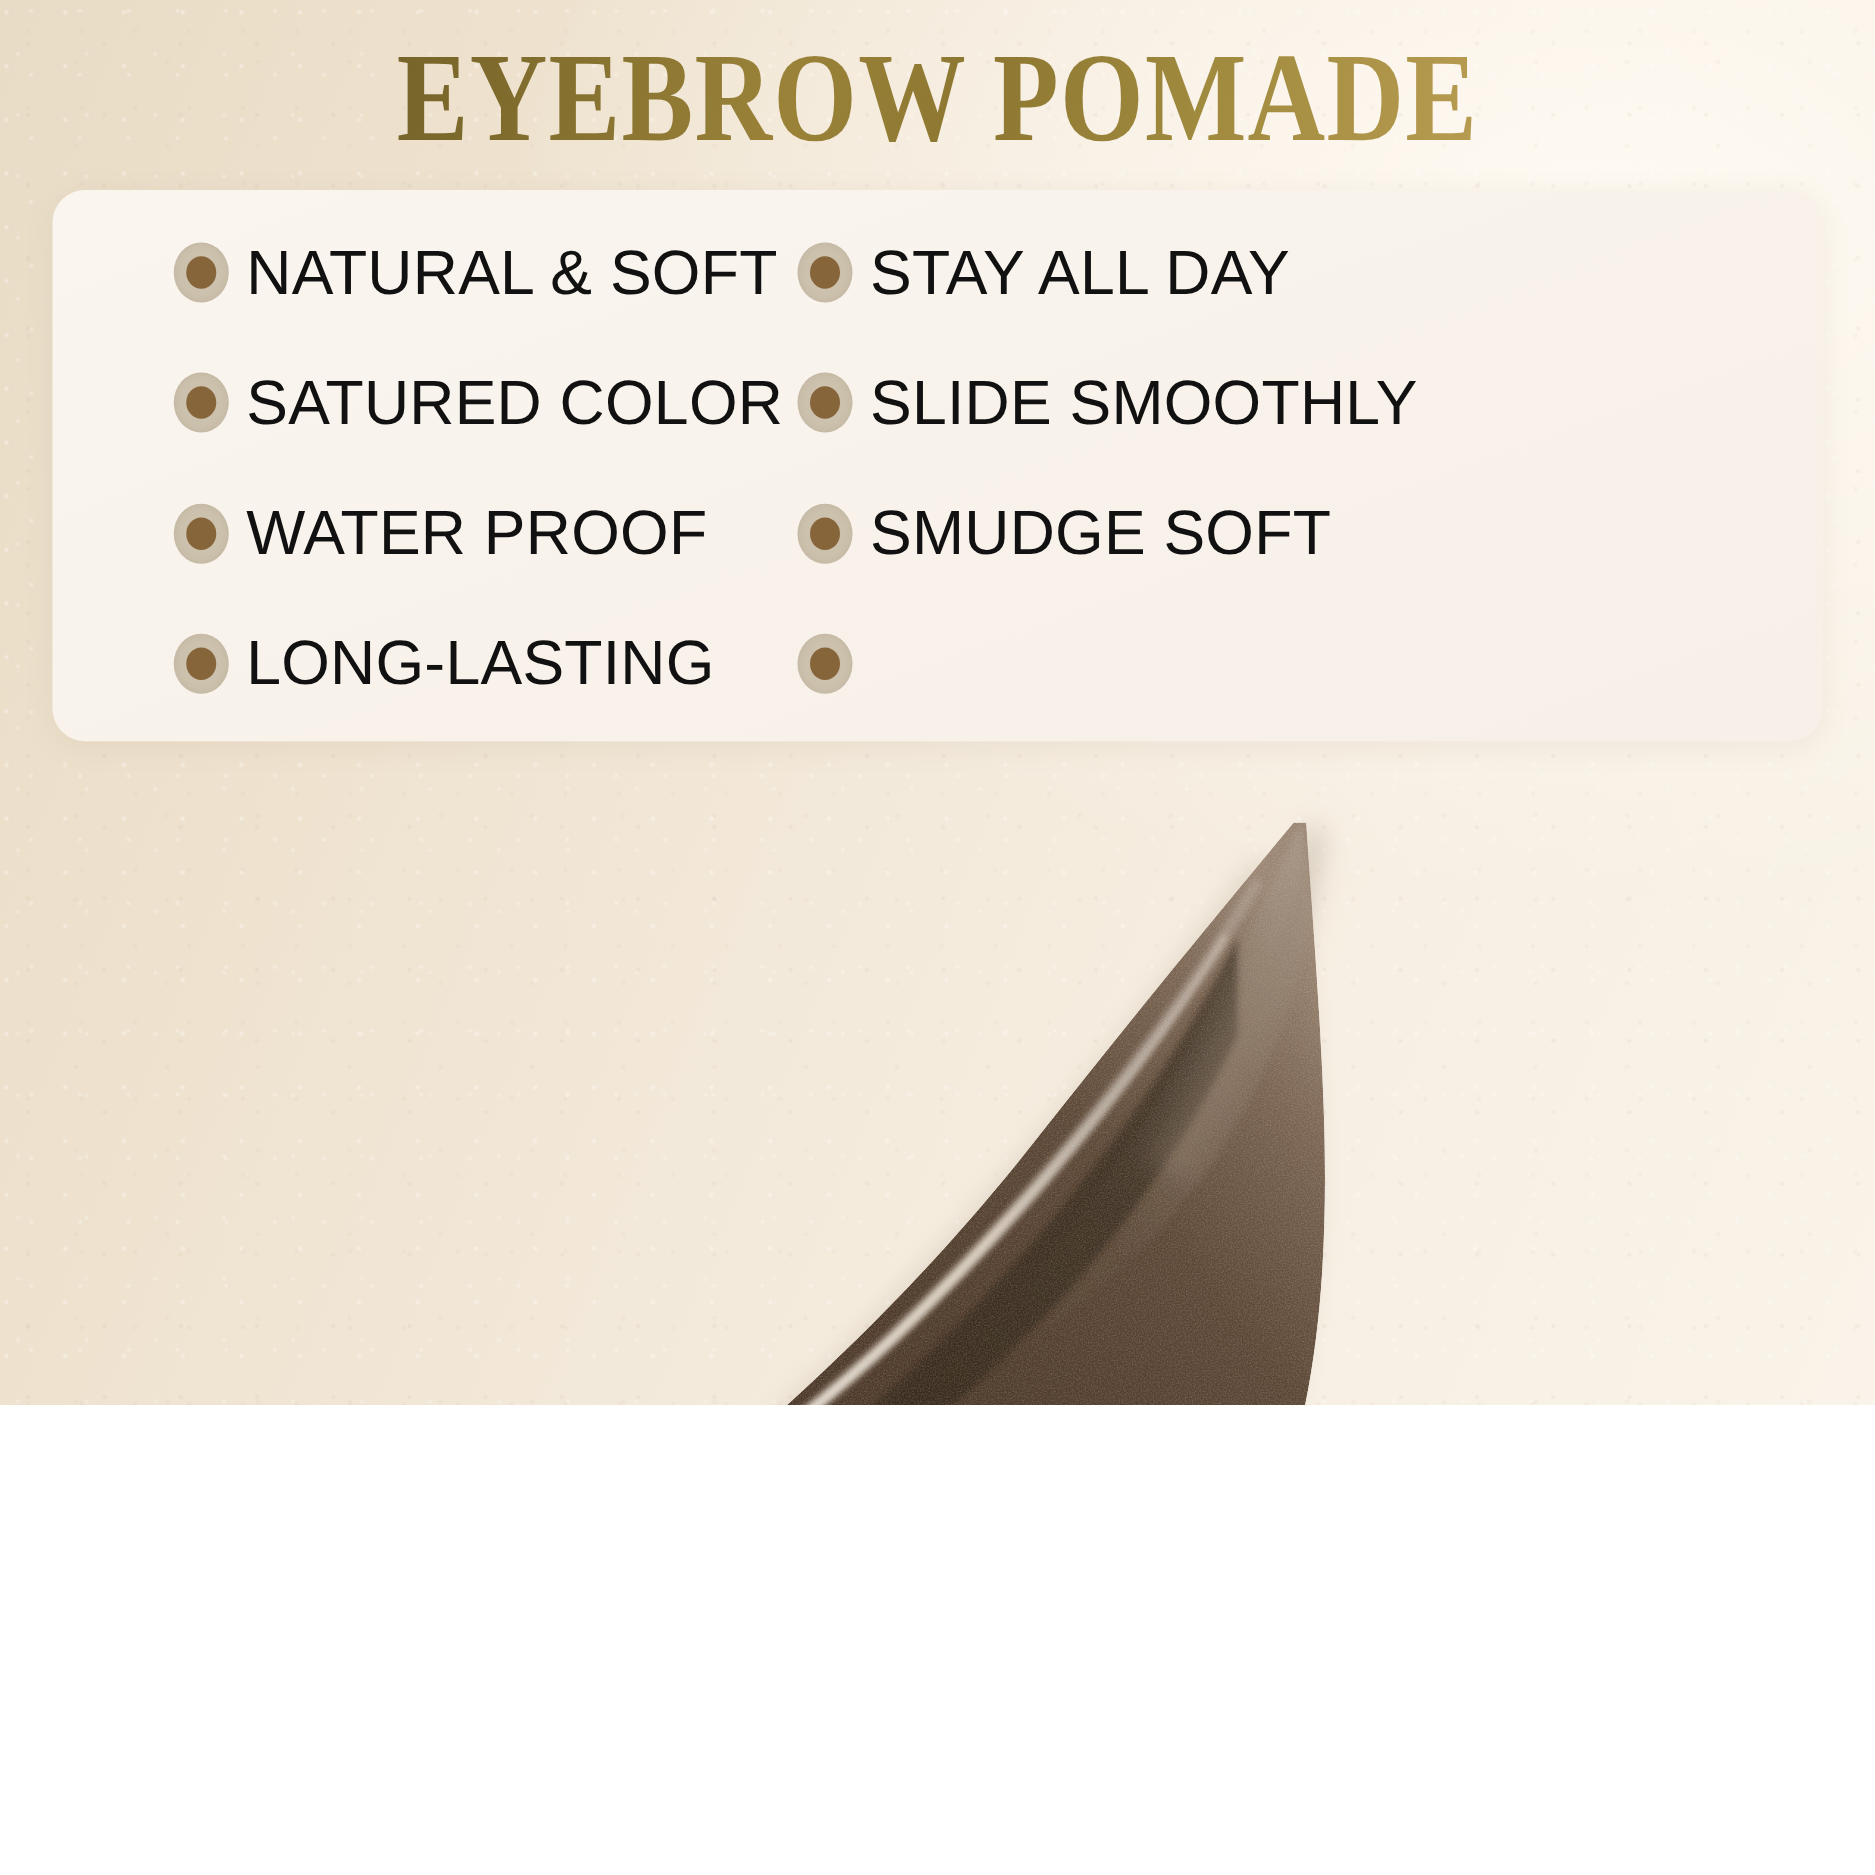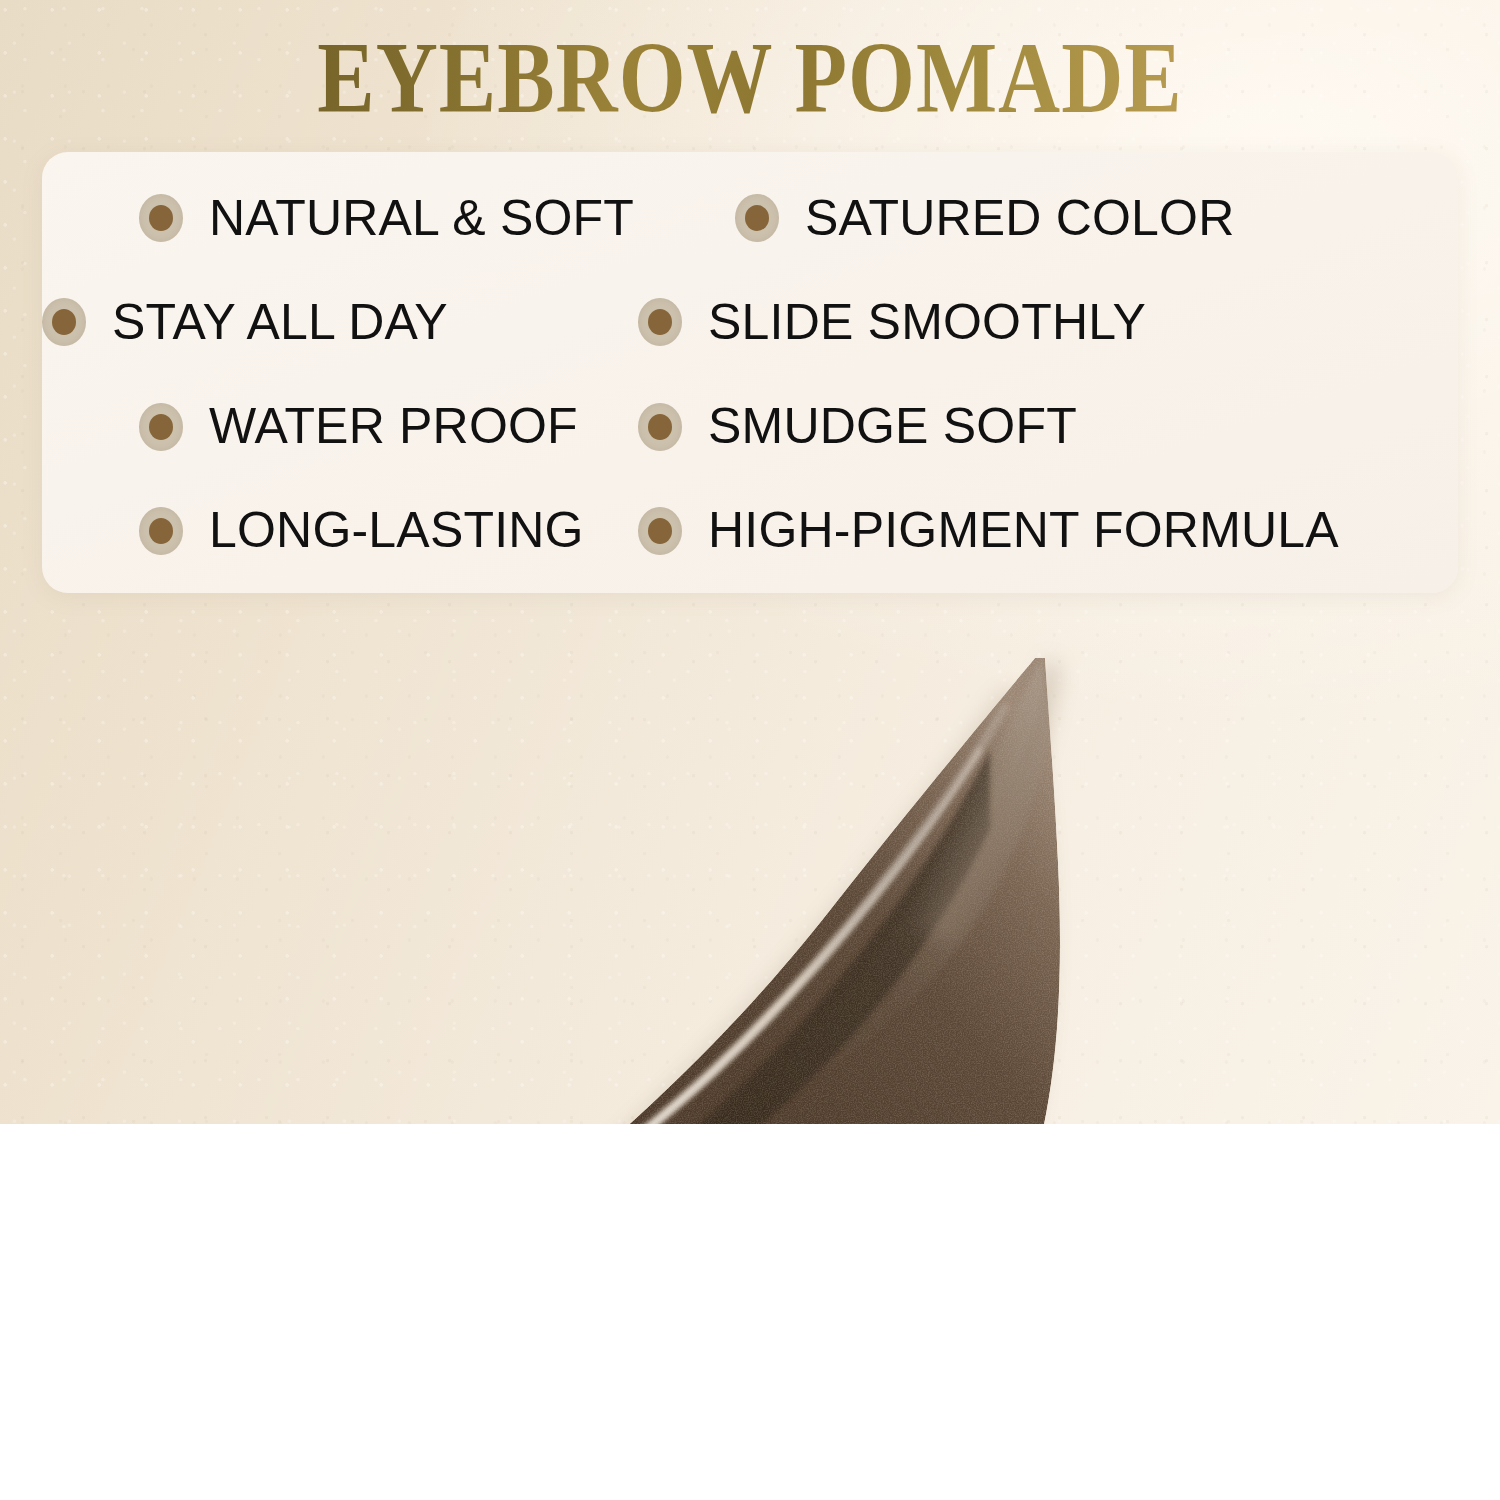--- a/index.html
+++ b/index.html
@@ -81,21 +81,21 @@
     inset: 0;
     display: grid;
     grid-template-columns: 596px 1fr;
     grid-template-rows: repeat(4, 1fr);
     padding: 14px 0 10px 0;
     box-sizing: border-box;
   }
   .feature-item {
     display: flex;
     align-items: center;
-    gap: 26px;
+    gap: 14px;
   }
   .feature-item.col-left  { padding-left: 97px; }
   .feature-item.col-right { padding-left: 0px; }
 
   .bullet {
     flex: 0 0 auto;
     width: 44px;
     height: 48px;
     border-radius: 50%;
     background: #ccc1ad;
@@ -156,64 +156,63 @@
 
   <div class="feature-card">
     <div class="feature-grid">
 
       <div class="feature-item col-left">
         <span class="bullet">
             <span class="dot"></span>
           </span>
         <span class="feature-label">NATURAL &amp; SOFT</span>
       </div>
+      <div class="feature-item col-right">
+        <span class="bullet">
+            <span class="dot"></span>
+          </span>
+        <span class="feature-label">STAY ALL DAY</span>
+      </div>
+
       <div class="feature-item col-left">
         <span class="bullet">
             <span class="dot"></span>
           </span>
         <span class="feature-label">SATURED COLOR</span>
       </div>
-
       <div class="feature-item col-right">
         <span class="bullet">
             <span class="dot"></span>
           </span>
-        <span class="feature-label">STAY ALL DAY</span>
+        <span class="feature-label">SLIDE SMOOTHLY</span>
+      </div>
+
+      <div class="feature-item col-left">
+        <span class="bullet">
+            <span class="dot"></span>
+          </span>
+        <span class="feature-label">WATER PROOF</span>
       </div>
       <div class="feature-item col-right">
         <span class="bullet">
             <span class="dot"></span>
           </span>
-        <span class="feature-label">SLIDE SMOOTHLY</span>
+        <span class="feature-label">SMUDGE SOFT</span>
       </div>
 
       <div class="feature-item col-left">
         <span class="bullet">
             <span class="dot"></span>
           </span>
-        <span class="feature-label">WATER PROOF</span>
+        <span class="feature-label">LONG-LASTING</span>
       </div>
       <div class="feature-item col-right">
         <span class="bullet">
             <span class="dot"></span>
           </span>
-        <span class="feature-label">SMUDGE SOFT</span>
-      </div>
-
-      <div class="feature-item col-left">
-        <span class="bullet">
-            <span class="dot"></span>
-          </span>
-        <span class="feature-label">LONG-LASTING</span>
-      </div>
-      <div class="feature-item col-right">
-        <span class="bullet">
-            <span class="dot"></span>
-          </span>
-        <span class="feature-label">HIGH-PIGMENT FORMULA</span>
       </div>
 
     </div>
   </div>
 
   <div class="swatch-area">
     <div class="swatch-shadow"></div>
 
     <svg class="swatch" viewBox="0 0 1500 900" preserveAspectRatio="none">
       <defs>

